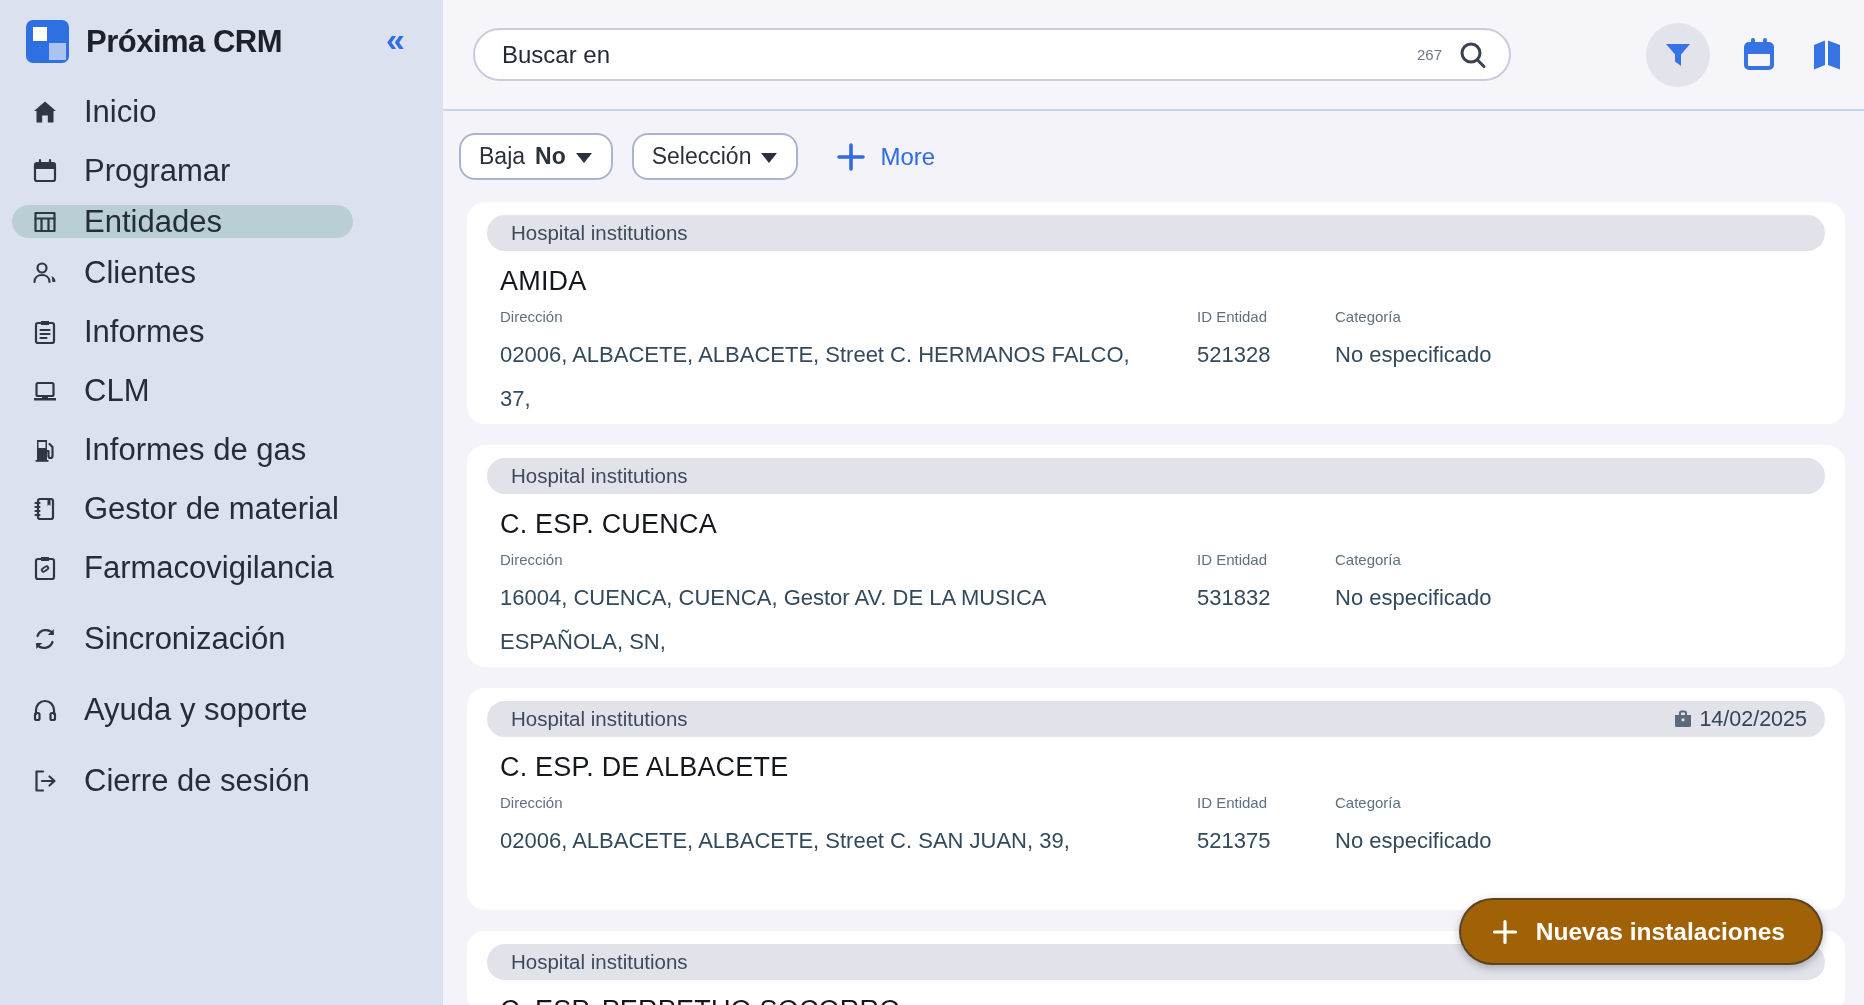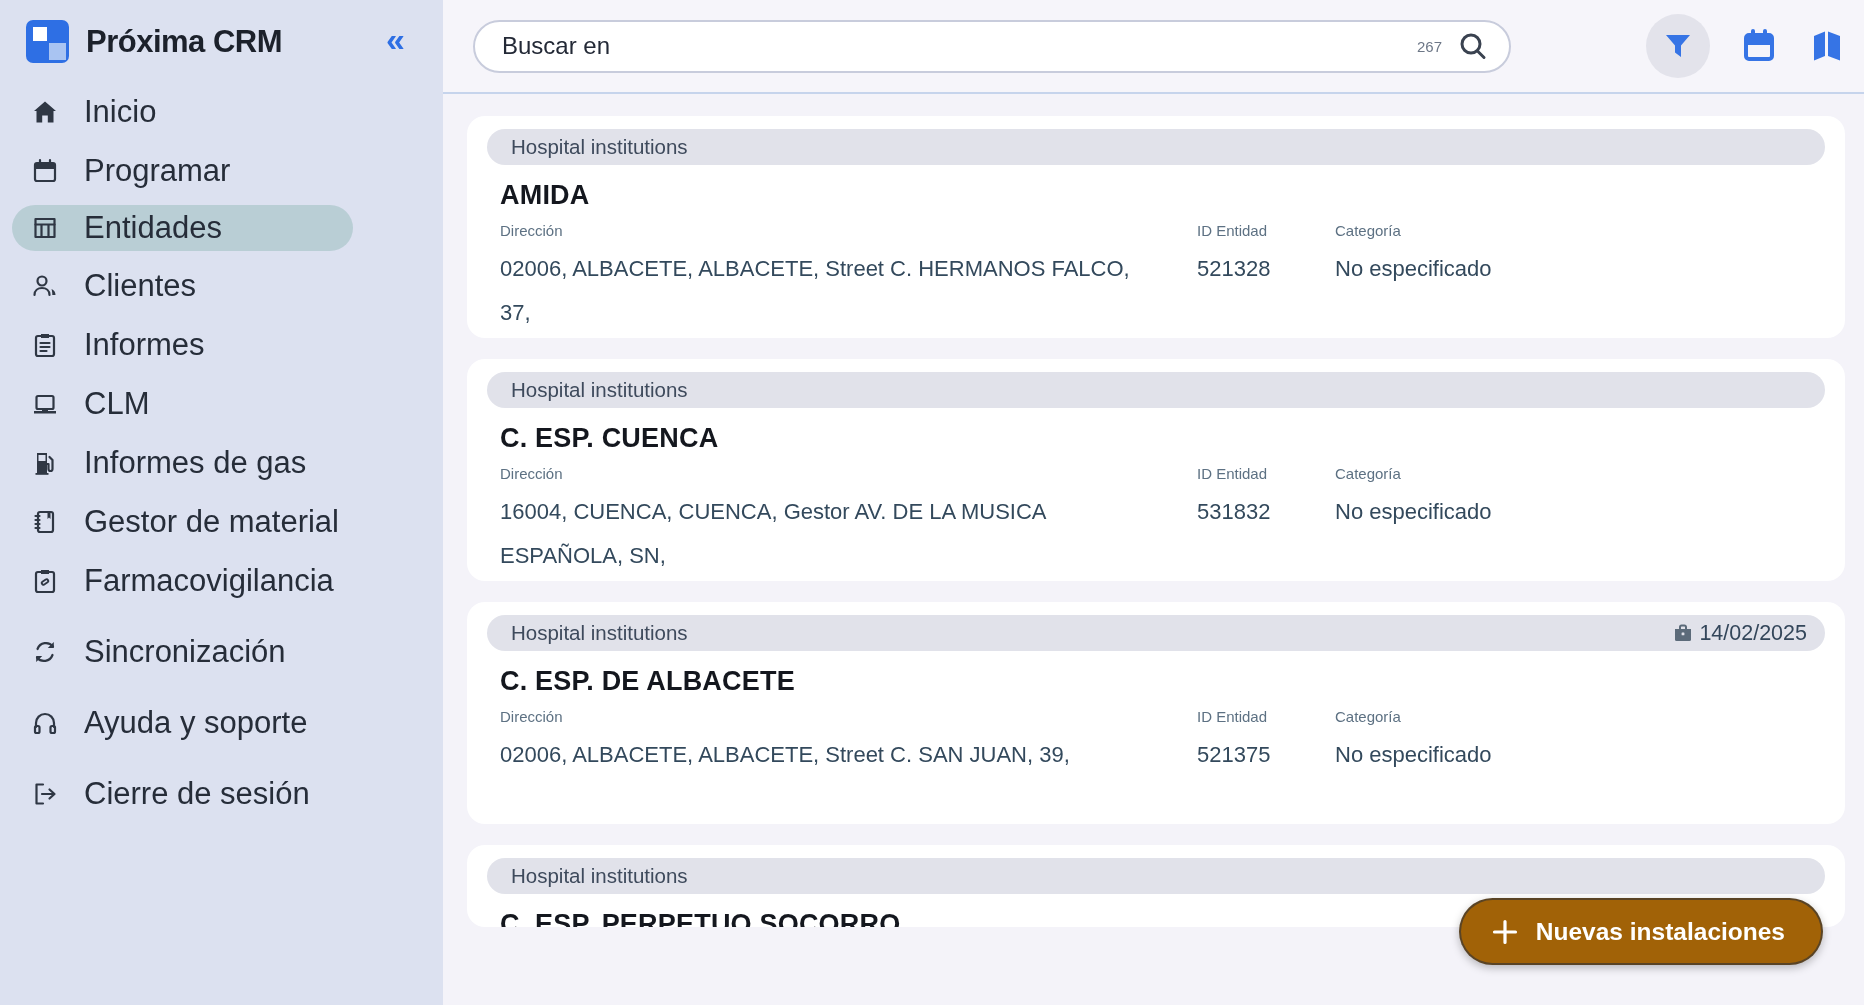--- a/index.html
+++ b/index.html
@@ -9,28 +9,28 @@
   
   .sidebar { width:443px; min-width:443px; height:1005px; background:#dce1f0; }
   .logo-row { display:flex; align-items:center; padding:20px 38px 0 26px; }
   .logo-mark { width:43px; height:43px; background:#2e6fe4; border-radius:7px; position:relative; }
   .logo-mark .sq-white { position:absolute; left:7px; top:7px; width:14px; height:14px; background:#ffffff; }
   .logo-mark .sq-light { position:absolute; right:3px; bottom:3px; width:17px; height:17px; background:#a9c4f2; }
   .app-title { font-size:31px; font-weight:700; color:#1c212b; margin-left:17px; letter-spacing:-0.5px; }
   .collapse-btn { margin-left:auto; color:#2e6fe4; font-size:34px; font-weight:700; line-height:1; cursor:pointer; padding-bottom:6px; }
   nav { margin-top:19px; }
   .nav-item { height:59px; display:flex; align-items:center; padding-left:31px; font-size:31px; color:#262d39; cursor:pointer; }
-  .nav-item.active { height:46px; margin:5px 90px 5px 12px; padding-left:19px; background:#b9ced5; border-radius:26px; }
+  .nav-item.active { height:33px; margin:5px 90px 5px 12px; padding-left:19px; background:#b9ced5; border-radius:26px; }
   .nav-item.group2 { margin-top:12px; }
   .nav-icon { width:28px; height:28px; margin-right:25px; flex:none; display:flex; align-items:center; justify-content:center; }
   .nav-icon svg { width:28px; height:28px; }
 
   
   .main { flex:1; position:relative; display:flex; flex-direction:column; background:#f4f3f9; }
-  .topbar { height:94px; display:flex; align-items:center; padding:0 18px 0 30px; border-bottom:2px solid #c6d4ec; background:#f6f5fa; }
+  .topbar { height:111px; display:flex; align-items:center; padding:0 18px 0 30px; border-bottom:2px solid #c6d4ec; background:#f6f5fa; }
   .search-pill { width:1038px; height:53px; background:#fff; border:2px solid #c8ccdc; border-radius:27px; display:flex; align-items:center; padding:0 20px 0 8px; }
   .search-input { flex:1; border:none; outline:none; background:transparent; font-size:24px; color:#222835; padding-left:19px; font-family:inherit; }
   .search-input::placeholder { color:#232936; opacity:1; }
   .search-count { color:#6d7787; font-size:15px; margin-right:15px;text-align:center; }
   .search-btn { width:32px; height:32px; cursor:pointer; display:flex; }
   .top-icons { margin-left:auto; display:flex; align-items:center; gap:30px; }
   .icon-btn { cursor:pointer; display:flex; align-items:center; justify-content:center; }
   .funnel-wrap { width:64px; height:64px; border-radius:50%; background:#e3e3eb; }
 
   
@@ -40,21 +40,21 @@
   .chip + .chip { margin-left:19px; }
   .chip b { font-weight:700; }
   .caret { width:0; height:0; border-left:8px solid transparent; border-right:8px solid transparent; border-top:10px solid #2a303c; margin-top:2px; }
   .more-btn { display:flex; align-items:center; gap:14px; margin-left:38px; color:#2e6be4; font-size:24px; font-weight:500; cursor:pointer; }
 
   .cards { margin-left:8px; display:flex; flex-direction:column; gap:21px; }
   .card { background:#fff; border-radius:18px; height:222px; cursor:pointer; }
   .card.clipped { height:82px; overflow:hidden; }
   .card-header { margin:13px 20px 0 20px; height:36px; background:#e1e2ea; border-radius:18px; display:flex; align-items:center; padding:0 18px 0 24px; font-size:20.5px; color:#3e4a5c; }
   .header-date { margin-left:auto; display:flex; align-items:center; gap:5px; color:#33465a; font-size:21.5px; }
-  .card-title { margin:15px 0 0 33px; font-size:27px; font-weight:700; color:#14171e; letter-spacing:0.2px; }
+  .card-title { margin:15px 0 0 33px; font-size:27px; font-weight:400; color:#14171e; letter-spacing:0.2px; }
   .card-cols { display:flex; margin:11px 0 0 33px; }
   .col-label { font-size:15px; color:#5d7183; }
   .col-value { font-size:22px; color:#33495c; margin-top:8px; line-height:44px; }
   .col-dir { width:697px; }
   .col-dir .col-value { max-width:630px; }
   .col-id { width:138px; }
   .col-cat { flex:1; }
 
   .fab { position:absolute; right:41px; bottom:40px; height:67px; padding:0 36px 0 30px; background:#a16207; border:2px solid rgba(33,44,62,0.55); border-radius:34px; display:flex; align-items:center; gap:17px; color:#fff; font-size:24.5px; font-weight:600; cursor:pointer; box-shadow:0 3px 8px rgba(0,0,0,0.25); }
 
@@ -221,20 +221,37 @@
       <div class="icon-btn">
         <svg width="38" height="38" viewBox="0 0 38 38">
             <path class="icb" d="M6 9 L17 4.5 V29 L6 33.5 Z"></path>
             <path class="icb" d="M20 4.5 L32 9 V33.5 L20 29 Z"></path>
           </svg>
       </div>
     </div>
   </div>
 
   <div class="content">
+    <div class="chips-row">
+      <div class="chip">
+        <span>Baja</span>
+          <b>No</b>
+        <span class="caret"></span>
+      </div>
+      <div class="chip">
+        <span>Selección</span>
+        <span class="caret"></span>
+      </div>
+      <div class="more-btn">
+        <svg width="30" height="30" viewBox="0 0 30 30">
+            <path d="M15 3 V27 M3 15 H27" stroke="#2e6be4" stroke-width="3.6" stroke-linecap="round"></path>
+          </svg>
+        <span>More</span>
+      </div>
+    </div>
 
     <div class="cards">
 
       <div class="card">
         <div class="card-header">
           <span>Hospital institutions</span>
         </div>
         <div class="card-title">AMIDA</div>
         <div class="card-cols">
           <div class="col-dir">

